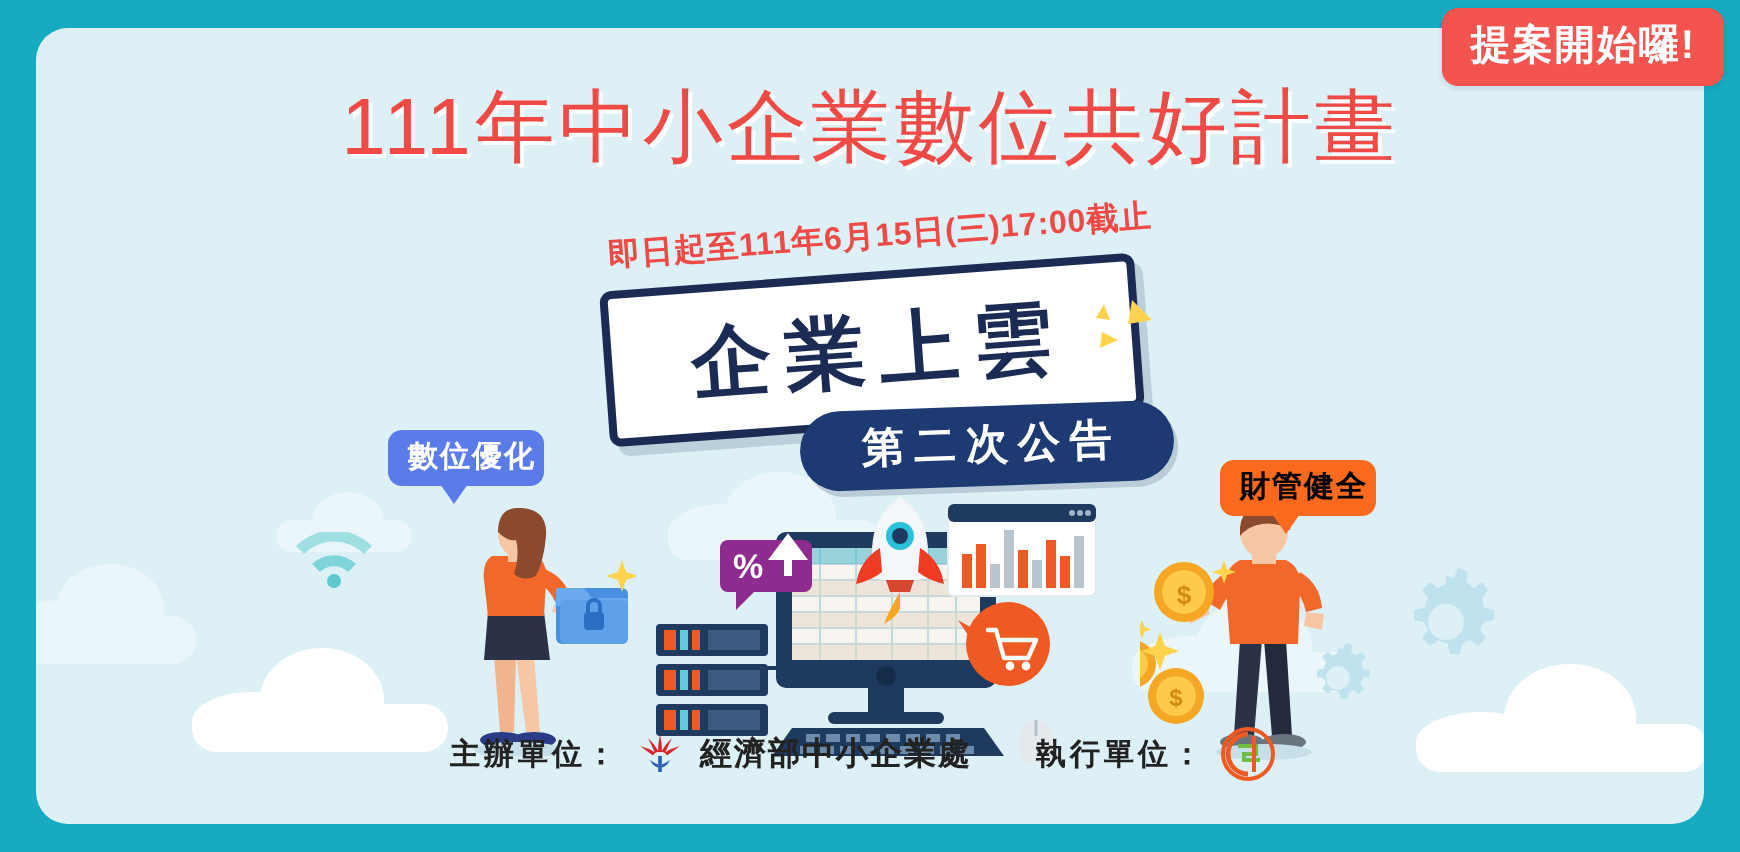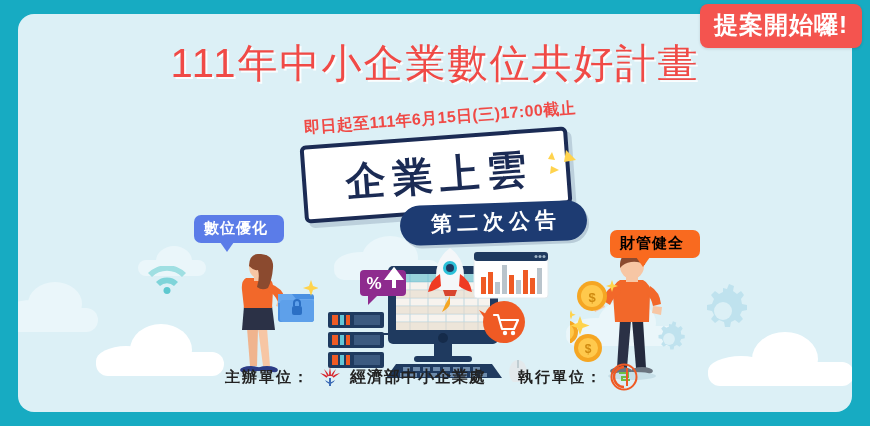--- a/index.html
+++ b/index.html
@@ -19,21 +19,21 @@
   .cl-soft .c1,.cl-soft .c2,.cl-soft .c3{ background:#eaf6fa; }
   
   .main-title{
     position:absolute; left:0; right:0; top:22px; text-align:center;
     font-size:40px; font-weight:normal; color:#f04a46; letter-spacing:2px;
     text-shadow:2px 2px 0 rgba(255,255,255,.85);
     white-space:nowrap;
   }
   .start-badge{
     position:absolute; right:8px; top:4px;
-    background:#f4544f; color:#fff; font-size:24px; font-weight:bold;
+    background:#f4544f; color:#fff; font-size:20px; font-weight:bold;
     padding:5px 14px 7px 14px; border-radius:8px; letter-spacing:1px;
     white-space:nowrap; z-index:40;
     box-shadow:0 1px 3px rgba(0,0,0,.12);
   }
   .deadline{
     position:absolute; left:252px; top:94px; width:340px;
     text-align:center; color:#f04a46; font-size:16px; font-weight:bold;
     transform:rotate(-4.2deg); white-space:nowrap; z-index:22;
     letter-spacing:.4px;
   }
@@ -56,21 +56,21 @@
     position:absolute; left:382px; top:189px; z-index:24;
     background:#1d3b72; color:#fff; font-size:21px; font-weight:bold;
     padding:5px 26px 7px 26px; border-radius:22px; letter-spacing:5px;
     text-indent:5px; white-space:nowrap;
     transform:rotate(-2deg);
     box-shadow:2px 3px 0 rgba(27,43,84,.18);
   }
   
   .bubble{
     position:absolute; z-index:25; color:#fff; font-weight:bold;
-    font-size:15px; padding:4px 16px 5px 10px; border-radius:7px;
+    font-size:15px; padding:4px 4px 5px 10px; border-radius:7px;
     letter-spacing:1px; white-space:nowrap;
   }
   .bubble:after{
     content:""; position:absolute; bottom:-9px; left:26px;
     border-left:7px solid transparent; border-right:7px solid transparent;
     border-top:10px solid currentColor;
   }
   .bubble-blue{ left:176px; top:201px; background:#5b7ce8; color:#5b7ce8; }
   .bubble-blue span{ color:#fff; }
   .bubble-orange{ left:592px; top:216px; background:#f96a1f; color:#f96a1f; }

